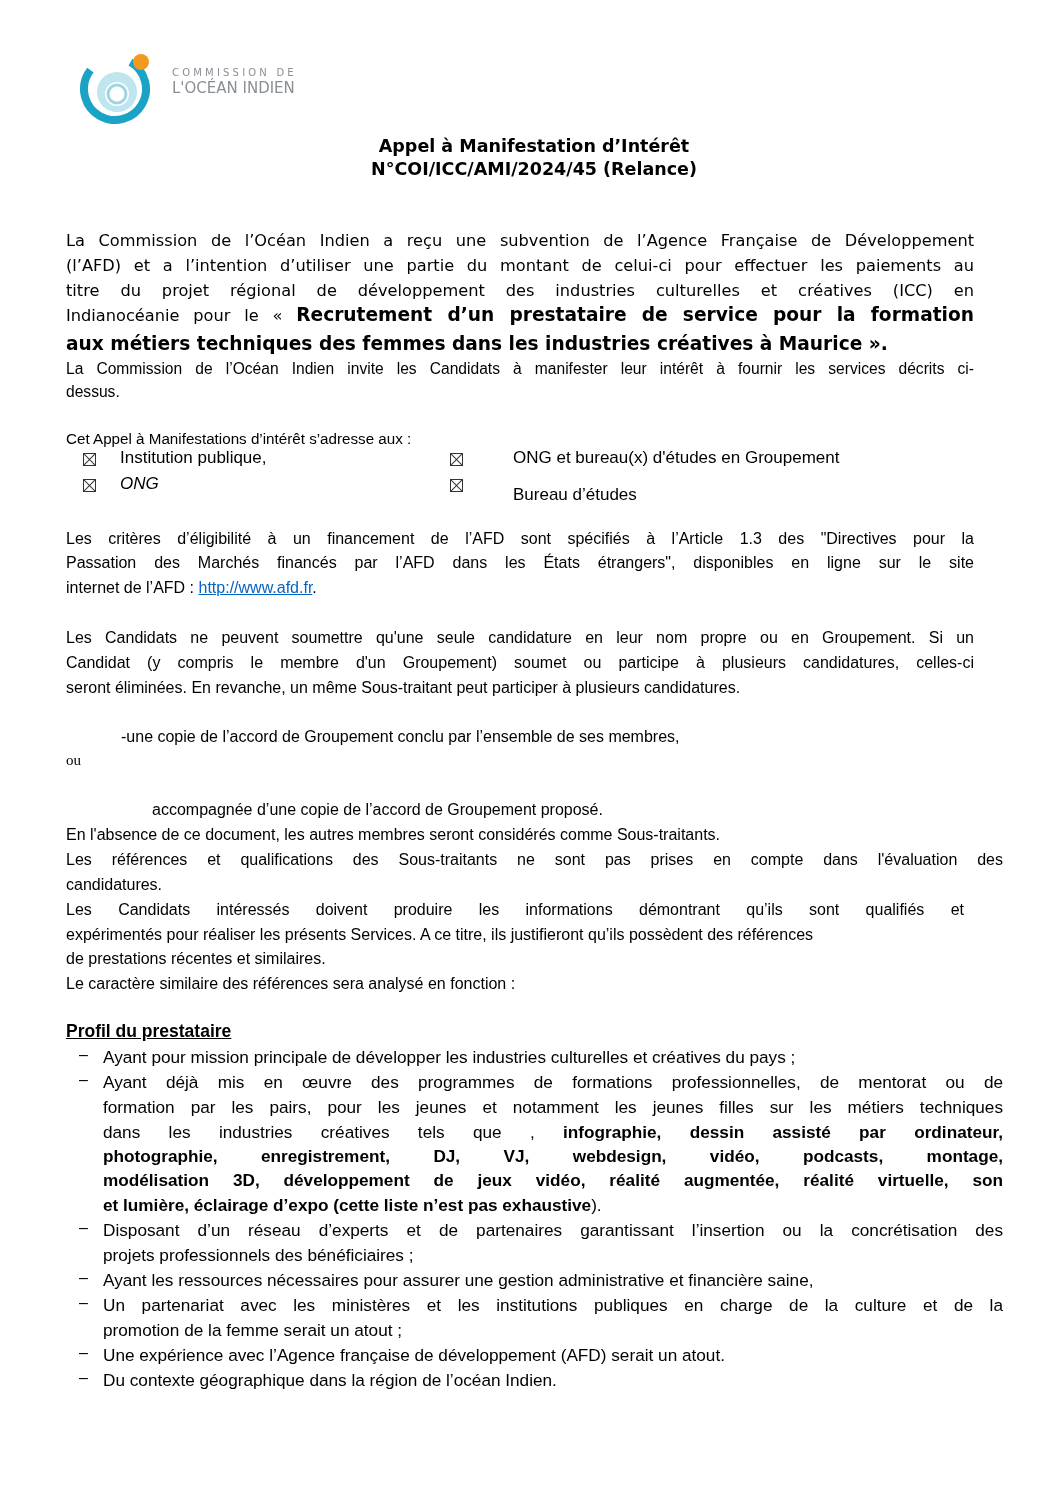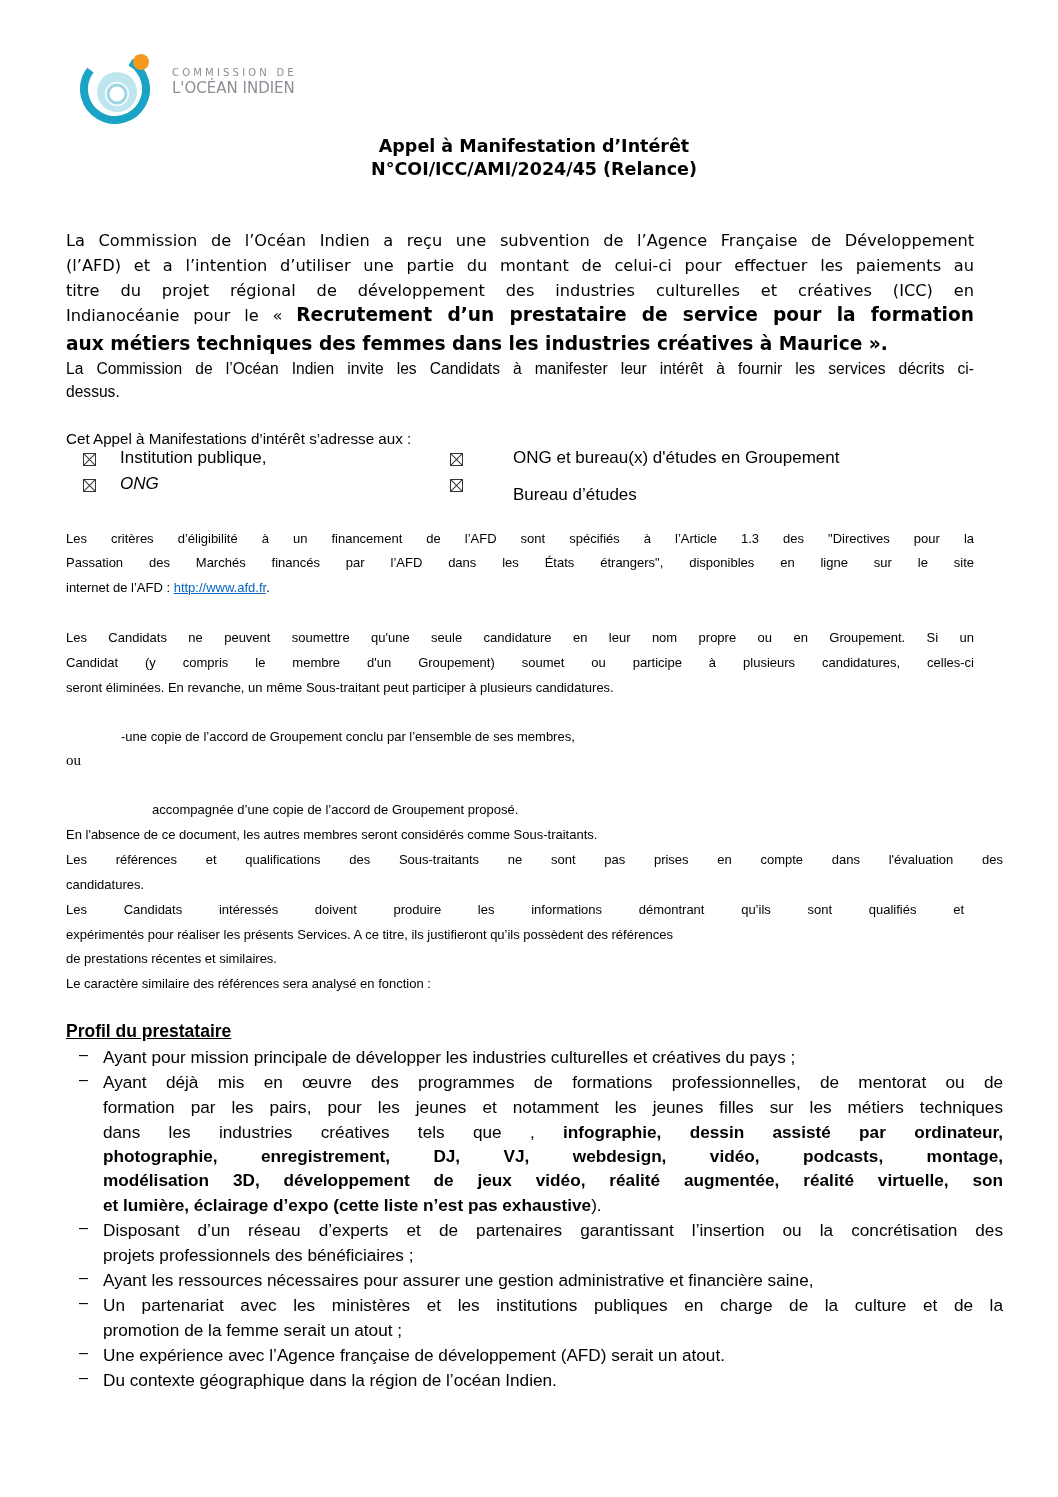--- a/index.html
+++ b/index.html
@@ -16,21 +16,21 @@
   .afd-mark { position:absolute; left:0; top:0; width:68px; height:68px; }
   .afd-text { position:absolute; left:78px; top:8px; font-family:"DejaVu Sans", sans-serif; font-size:40px; color:#2c2470; letter-spacing:0px; line-height:52px; }
 
   
   .title { position:absolute; left:0; width:1058px; text-align:center; font-family:"DejaVu Sans", sans-serif; font-weight:bold; font-size:17.5px; line-height:23px; }
   .title1 { top:135px; }
   .title2 { top:158px; }
 
   
   .text { position:absolute; left:61px; width:908px; font-family:"DejaVu Sans", sans-serif; font-size:16.2px; line-height:25.4px; text-align:justify; }
-  .narrow { font-family:"Liberation Sans", sans-serif; font-size:13px; }
+  .narrow { font-family:"Liberation Sans", sans-serif; font-size:16px; }
   .b { font-weight:bold; }
   .big-b { font-weight:bold; font-size:18.6px; }
   .line { position:absolute; white-space:nowrap; }
   .just { text-align:justify; text-align-last:justify; }
 
   .cb-label { position:absolute; font-family:"Liberation Sans", sans-serif; font-size:17px; white-space:nowrap; }
   .cb-box { position:absolute; width:11px; height:11px; border:1px solid #333; }
   .cb-box::before, .cb-box::after { content:""; position:absolute; left:5px; top:-2px; width:1px; height:15px; background:#333; }
   .cb-box::before { transform:rotate(45deg); }
   .cb-box::after { transform:rotate(-45deg); }

